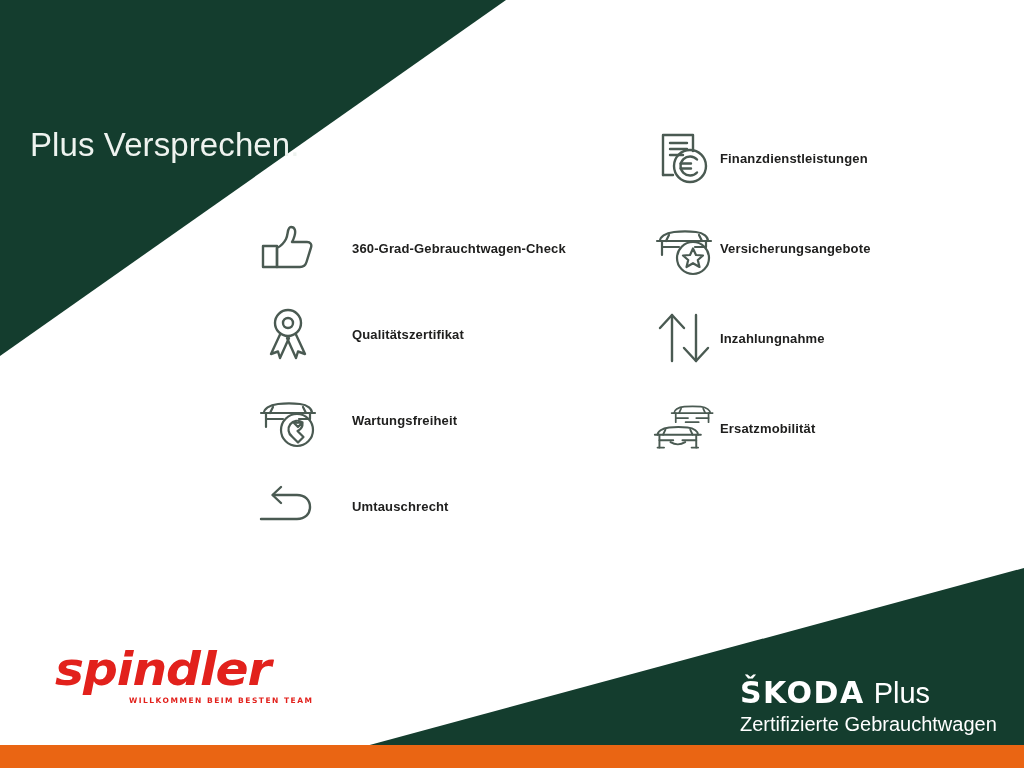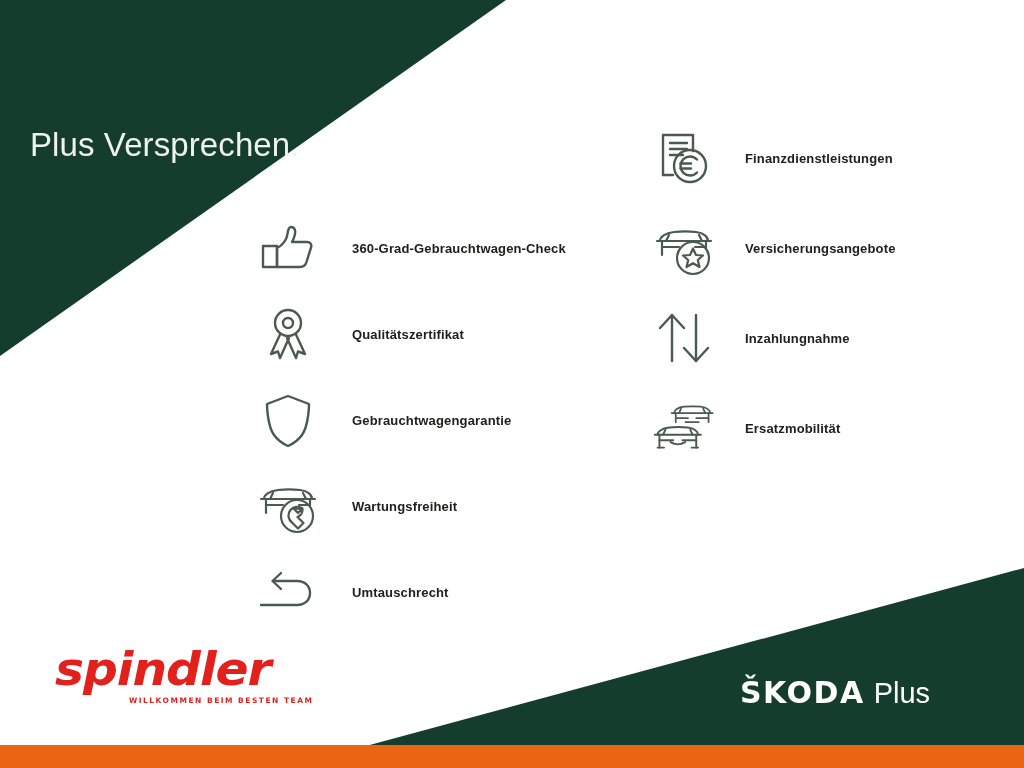--- a/index.html
+++ b/index.html
@@ -64,21 +64,21 @@
     overflow: visible;
   }
   .benefit-label {
     color: #20201f;
     font-size: 13px;
     font-weight: bold;
     letter-spacing: 0.15px;
     white-space: nowrap;
   }
   .col-left .benefit-label  { margin-left: 28px; }
-  .col-right .benefit-label { margin-left: 25px; }
+  .col-right .benefit-label { }
 
   
   .col-left  .benefit-row { margin-bottom: 6px; }
   .col-right .benefit-row { margin-bottom: 10px; }
 
   
   #spindler-logo {
     position: absolute;
     left: 55px;
     top: 646px;
@@ -175,28 +175,20 @@
         <svg width="58" height="58" viewBox="0 0 58 58" fill="none" stroke="#4a5a52" stroke-width="2.4" stroke-linecap="round" stroke-linejoin="round">
           <circle cx="29" cy="18" r="13"></circle>
           <circle cx="29" cy="18" r="5"></circle>
           <path d="M21.5 28.5 L12 49 L19 46.5 L21 53 L30 33"></path>
           <path d="M36.5 28.5 L46 49 L39 46.5 L37 53 L28 33"></path>
         </svg>
       </span>
       <span class="benefit-label">Qualitätszertifikat</span>
     </div>
 
-    <div class="benefit-row">
-      <span class="benefit-icon">
-        <svg width="58" height="58" viewBox="0 0 58 58" fill="none" stroke="#4a5a52" stroke-width="2.4" stroke-linecap="round" stroke-linejoin="round">
-          <path d="M29 5 L50 13 C50 13 50 34 43 44 C38 51 29 55 29 55 C29 55 20 51 15 44 C8 34 8 13 8 13 Z"></path>
-        </svg>
-      </span>
-      <span class="benefit-label">Gebrauchtwagengarantie</span>
-    </div>
 
     <div class="benefit-row">
       <span class="benefit-icon">
         <svg width="62" height="62" viewBox="0 0 62 62" fill="none" stroke="#4a5a52" stroke-width="2.2" stroke-linecap="round" stroke-linejoin="round">
           <path d="M7 24 C7 20 12 16 21 15 C28 14.2 36 14.2 43 15 C51 16 55 20 55 24"></path>
           <path d="M4 24 H58"></path>
           <path d="M9 24 V38 M53 24 V30"></path>
           <path d="M9 30 H26 M42 30 H53"></path>
           <path d="M13 24 L16 18 M49 24 L46 18"></path>
           <circle cx="40" cy="41" r="16"></circle>
@@ -292,15 +284,16 @@
   <div id="spindler-logo">
     <div class="spindler-word">spindler</div>
     <div class="spindler-tagline">WILLKOMMEN BEIM BESTEN TEAM</div>
   </div>
 
   <div id="skoda-logo">
     <div class="skoda-line1">
       <span class="skoda-mark">ŠKODA</span>
       <span class="skoda-plus">Plus</span>
     </div>
+    <div class="skoda-line2">Zertifizierte Gebrauchtwagen</div>
   </div>
 
 </div>
 
 </body></html>

